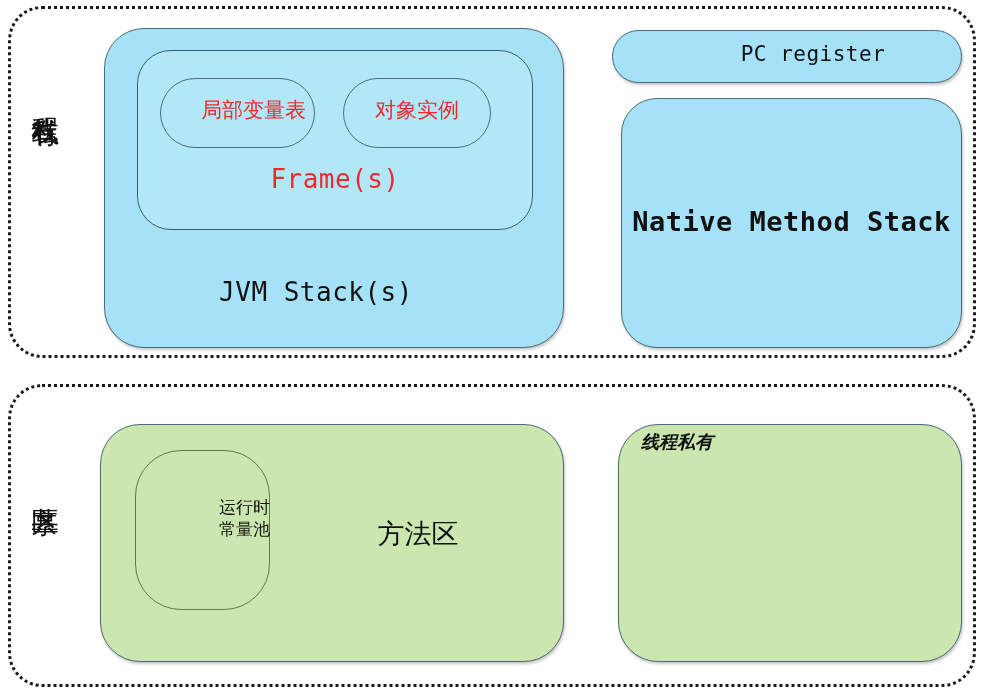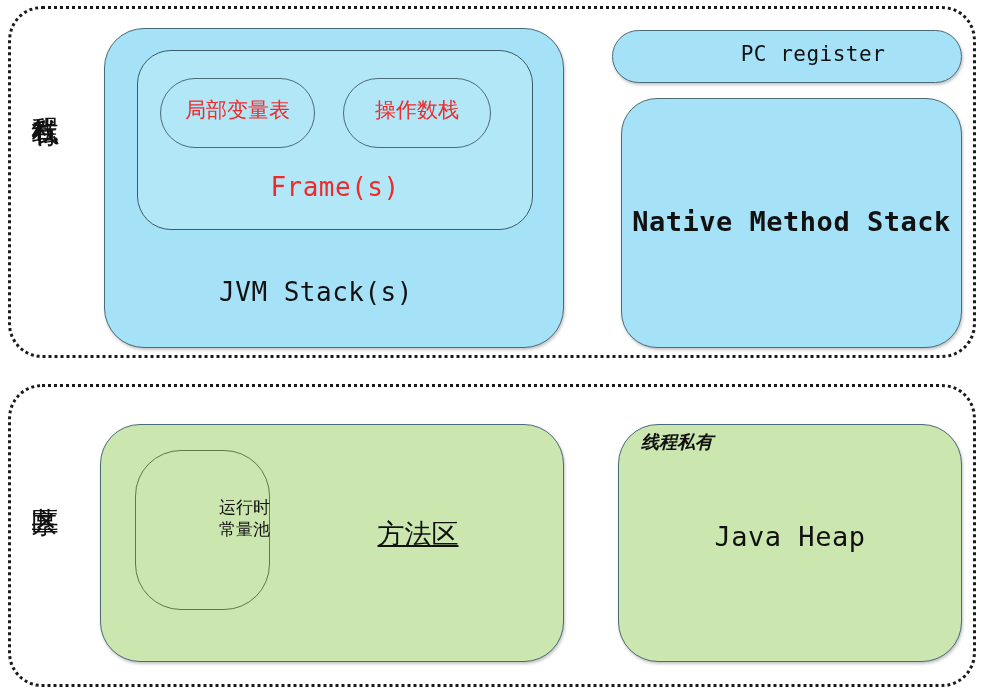--- a/index.html
+++ b/index.html
@@ -75,36 +75,36 @@
   
   #box-jvm-stack      { left: 104px; top: 28px;  width: 460px; height: 320px; border-radius: 40px; }
   #box-frames         { left: 137px; top: 50px;  width: 396px; height: 180px; border-radius: 34px;
                         border-color: #3b5b68; background: #b2e7f8; box-shadow:none; }
   #box-local-vars     { left: 160px; top: 78px;  width: 155px; height: 70px;  border-radius: 36px;
                         background: #b2e7f8; box-shadow:none; }
   #box-operand-stack  { left: 343px; top: 78px;  width: 148px; height: 70px;  border-radius: 36px;
                         background: #b2e7f8; box-shadow:none; }
 
   #lbl-jvm-stack     { left: 104px; top: 277px; width: 424px; font-size: 26px; }
-  #lbl-frames        { left: 137px; top: 172px; width: 396px; font-size: 26px; }
-  #lbl-local-vars    { left: 160px; top: 96px;  width: 155px; font-size: 21px; }
+  #lbl-frames        { left: 137px; top: 164px; width: 396px; font-size: 26px; }
+  #lbl-local-vars    { left: 160px; top: 96px;  width: 155px; font-size: 21px; padding-left: 16px; }
   #lbl-operand-stack { left: 343px; top: 96px;  width: 148px; font-size: 21px; }
 
   #box-pc-register   { left: 612px; top: 30px;  width: 350px; height: 53px; border-radius: 27px; }
   #lbl-pc-register   { left: 612px; top: 42px;  width: 402px; font-size: 21px; }
 
   #box-native-stack  { left: 621px; top: 98px;  width: 341px; height: 250px; border-radius: 36px; }
   #lbl-native-stack  { left: 621px; top: 206px; width: 341px; font-size: 27px; font-weight: bold; }
 
   
   #box-method-area   { left: 100px; top: 424px; width: 464px; height: 238px; border-radius: 40px; }
   #box-constant-pool { left: 135px; top: 450px; width: 135px; height: 160px; border-radius: 46px;
                        background: #cbe6af; box-shadow: none; border-color: #5d7a47; }
   #lbl-constant-pool { left: 135px; top: 497px; width: 135px; font-size: 17px; line-height: 1.28; text-align: right; }
-  #lbl-method-area   { left: 300px; top: 516px; width: 236px; font-size: 27px; text-decoration: underline; }
+  #lbl-method-area   { left: 300px; top: 516px; width: 236px; font-size: 27px; }
 
   #box-java-heap     { left: 618px; top: 424px; width: 344px; height: 238px; border-radius: 40px; }
   #lbl-java-heap     { left: 618px; top: 521px; width: 344px; font-size: 27px; }
   #lbl-object-inst   { left: 641px; top: 430px; width: 160px; font-size: 18px; text-align: left;
                        font-style: italic; font-weight: 600; }
 </style>
 </head>
 <body>
 
 <div id="canvas">
@@ -116,21 +116,21 @@
   <div class="box blue" id="box-jvm-stack"></div>
 
   <div class="box" id="box-frames"></div>
 
   <div class="box" id="box-local-vars"></div>
 
   <div class="box" id="box-operand-stack"></div>
 
   <div class="box-label cjk red" id="lbl-local-vars">局部变量表</div>
 
-  <div class="box-label cjk red" id="lbl-operand-stack">操作数栈</div>
+  <div class="box-label cjk red" id="lbl-operand-stack">对象实例</div>
 
   <div class="box-label latin red" id="lbl-frames">Frame(s)</div>
 
   <div class="box-label latin" id="lbl-jvm-stack">JVM Stack(s)</div>
 
   <div class="box blue" id="box-pc-register"></div>
   <div class="box-label latin" id="lbl-pc-register">PC register</div>
 
   <div class="box blue" id="box-native-stack"></div>
   <div class="box-label latin" id="lbl-native-stack">Native Method Stack</div>
@@ -142,15 +142,14 @@
   <div class="box green" id="box-method-area"></div>
 
   <div class="box" id="box-constant-pool"></div>
   <div class="box-label cjk" id="lbl-constant-pool">运行时
 常量池</div>
 
   <div class="box-label cjk" id="lbl-method-area">方法区</div>
 
   <div class="box green" id="box-java-heap"></div>
   <div class="box-label cjk" id="lbl-object-inst">线程私有</div>
-  <div class="box-label latin" id="lbl-java-heap">Java Heap</div>
 
 </div>
 
 </body></html>

